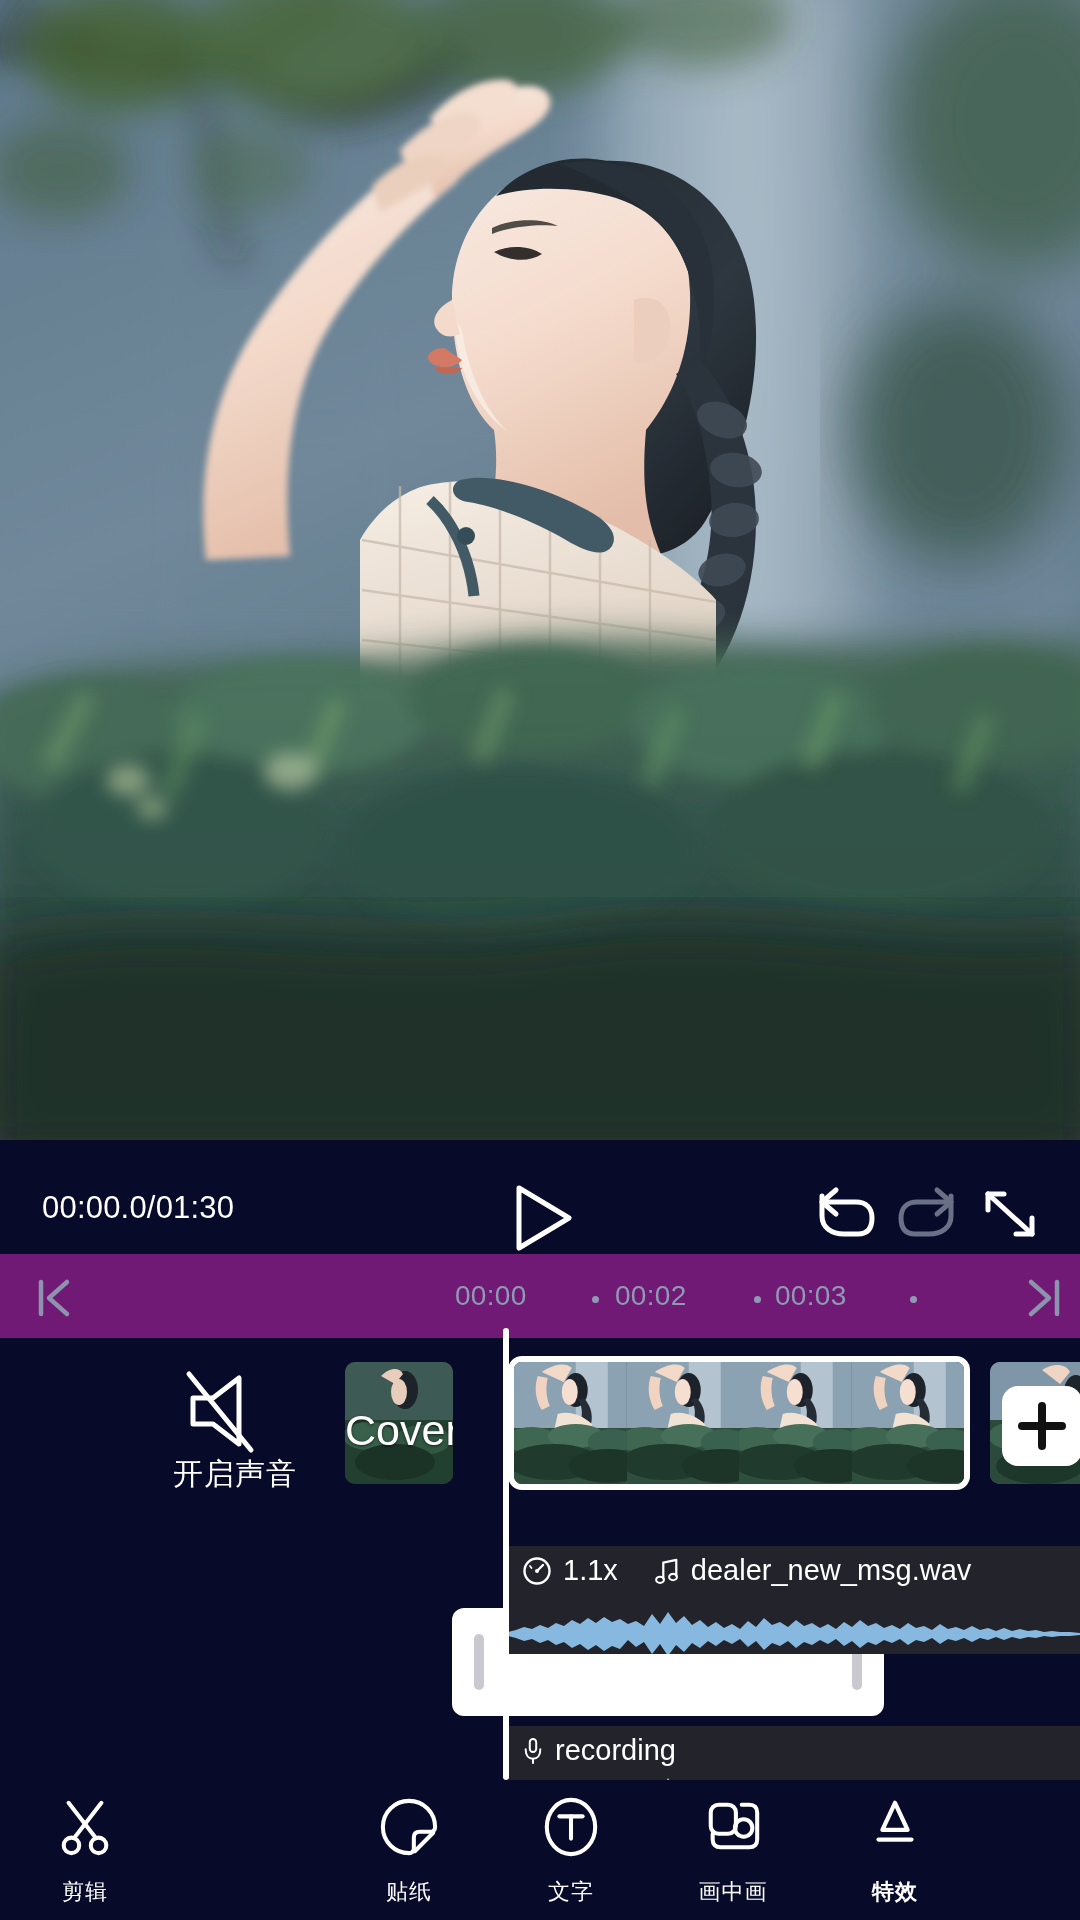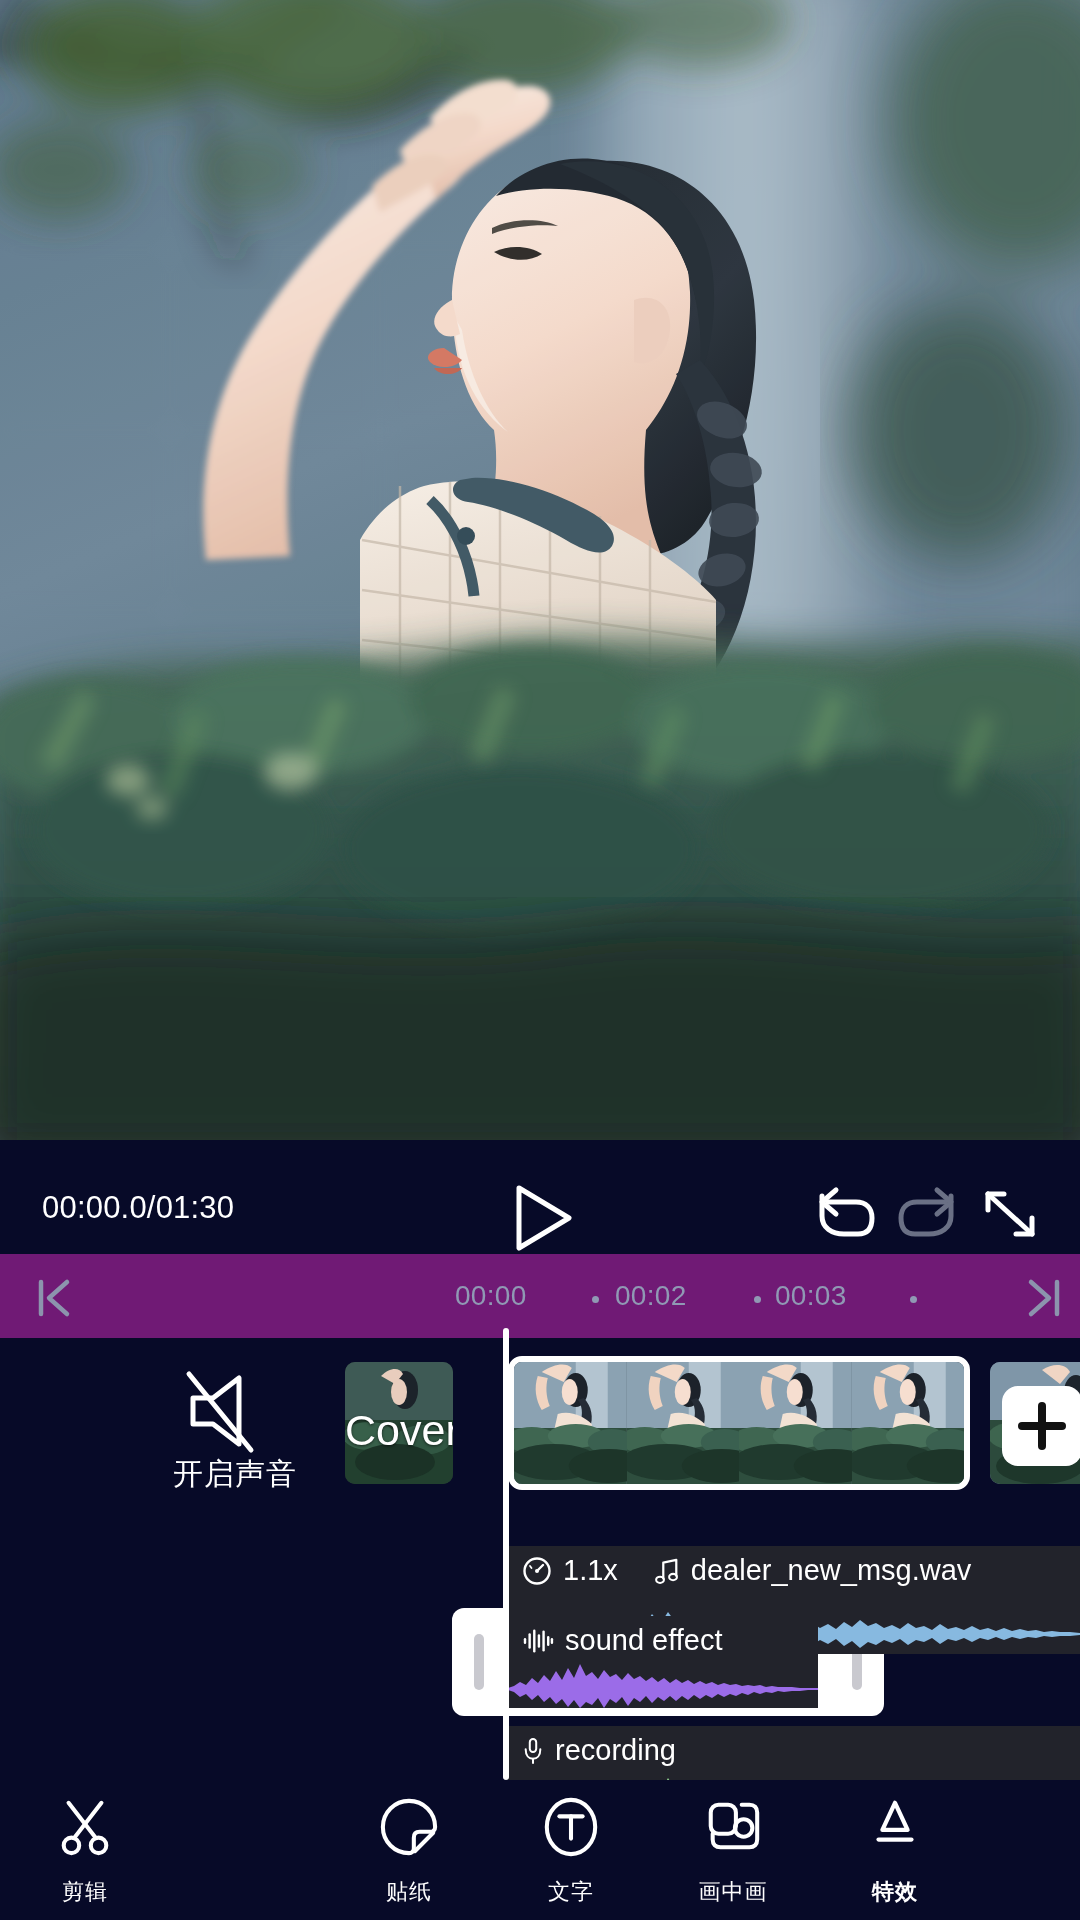--- a/index.html
+++ b/index.html
@@ -514,52 +514,20 @@
                    L424,34 L416,38 L408,36 L400,41 L392,35 L384,39 L376,36 L368,41 L360,38
                    L352,44 L344,37 L336,42 L328,35 L320,40 L312,36 L304,41 L296,38 L288,44
                    L280,37 L272,42 L264,39 L256,46 L248,37 L240,43 L232,35 L224,40 L216,36
                    L208,42 L200,37 L192,44 L184,39 L176,48 L168,41 L160,52 L152,40 L144,50
                    L136,38 L128,43 L120,36 L112,45 L104,42 L96,47 L88,41 L80,46 L72,40
                    L64,44 L56,38 L48,41 L40,36 L32,39 L24,35 L16,37 L8,34 L0,32 Z" fill="#87b9e0"></path>
         </svg>
       </div>
     </div>
 
-    <div class="audiorow" id="sfxrow">
-      <div class="rowhead">
-        <svg viewBox="0 0 34 28" width="32" height="26">
-          <g stroke="#ffffff" stroke-width="2.6" stroke-linecap="round">
-            <line x1="3" y1="12" x2="3" y2="16"></line>
-            <line x1="8" y1="7" x2="8" y2="21"></line>
-            <line x1="13" y1="3" x2="13" y2="25"></line>
-            <line x1="18" y1="8" x2="18" y2="20"></line>
-            <line x1="23" y1="4" x2="23" y2="24"></line>
-            <line x1="28" y1="10" x2="28" y2="18"></line>
-            <line x1="32" y1="12" x2="32" y2="16"></line>
-          </g>
-        </svg>
-        <span>sound effect</span>
-      </div>
-      <div class="wave">
-        <svg viewBox="0 0 310 50" preserveAspectRatio="none">
-          <path d="M0,30 L6,28 L12,24 L18,27 L24,20 L30,25 L36,17 L42,23 L48,13 L54,22
-                   L60,10 L66,20 L72,6 L78,18 L84,14 L90,21 L96,12 L102,19 L108,16 L114,22
-                   L120,15 L126,21 L132,18 L138,23 L144,19 L150,24 L156,20 L162,25 L168,21
-                   L174,25 L180,22 L186,26 L192,23 L198,26 L204,24 L210,27 L216,25 L222,27
-                   L228,26 L234,28 L240,27 L246,28 L252,27 L258,29 L264,28 L270,29 L276,29
-                   L284,29 L292,30 L300,30 L310,30
-                   L310,32 L300,32 L292,33 L284,33 L276,34 L270,33 L264,35 L258,34 L252,36
-                   L246,34 L240,37 L234,35 L228,38 L222,36 L216,39 L210,36 L204,40 L198,37
-                   L192,41 L186,37 L180,42 L174,38 L168,43 L162,38 L156,43 L150,39 L144,45
-                   L138,38 L132,44 L126,40 L120,48 L114,39 L108,45 L102,41 L96,50 L90,40
-                   L84,47 L78,44 L72,50 L66,42 L60,49 L54,41 L48,46 L42,39 L36,44 L30,37
-                   L24,42 L18,36 L12,39 L6,34 L0,32 Z" fill="#9b6ce8"></path>
-        </svg>
-      </div>
-    </div>
 
     <div class="audiorow" id="recrow">
       <div class="rowhead">
         <svg viewBox="0 0 24 30" width="22" height="28">
           <rect x="8.5" y="2" width="7" height="14" rx="3.5" fill="none" stroke="#ffffff" stroke-width="2.2"></rect>
           <path d="M4,13 C4,20 7.5,23.5 12,23.5 C16.5,23.5 20,20 20,13" fill="none" stroke="#ffffff" stroke-width="2.2" stroke-linecap="round"></path>
           <line x1="12" y1="23.5" x2="12" y2="28" stroke="#ffffff" stroke-width="2.2" stroke-linecap="round"></line>
         </svg>
         <span>recording</span>
       </div>

